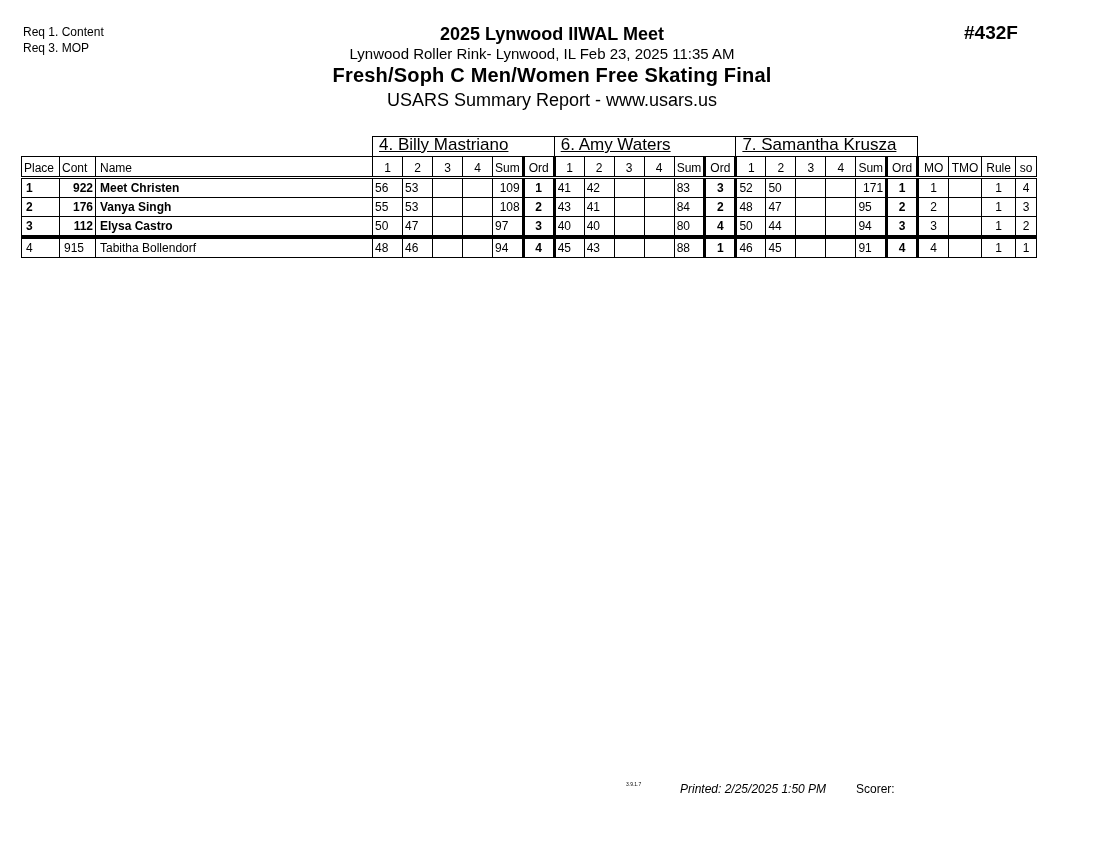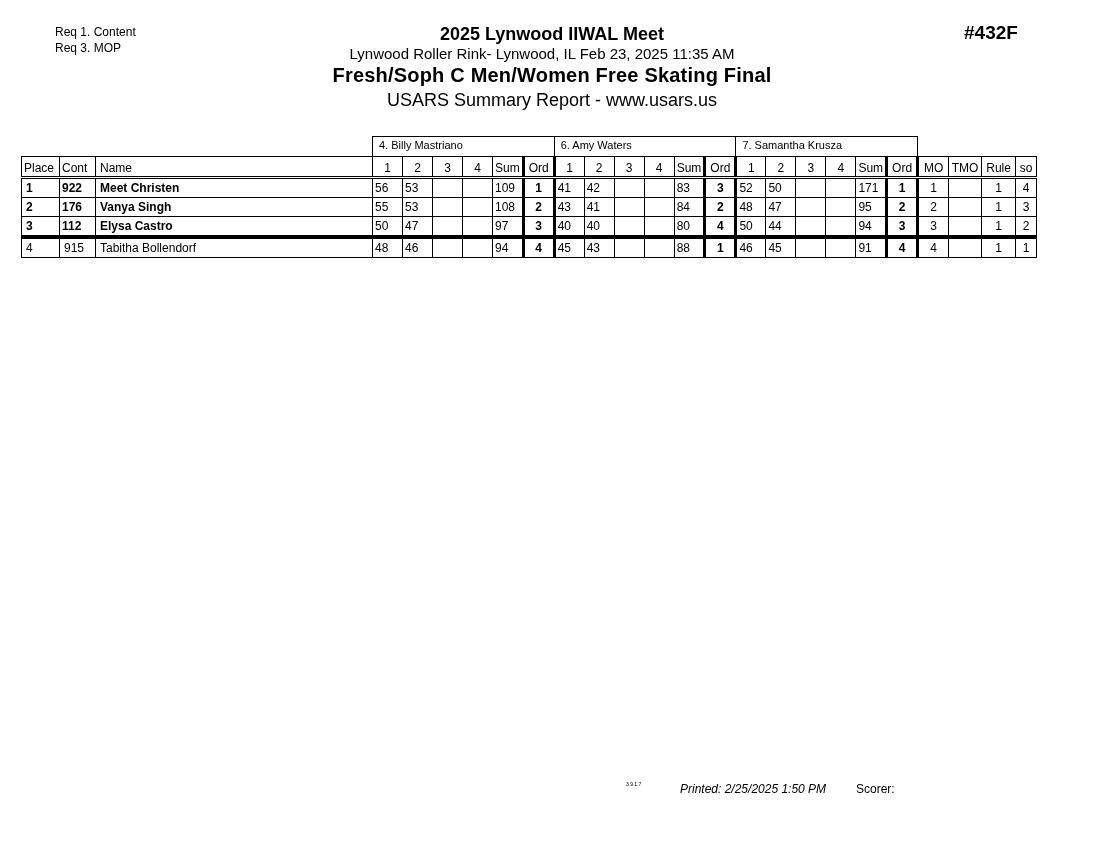--- a/index.html
+++ b/index.html
@@ -1,39 +1,39 @@
 <!DOCTYPE html>
 <html><head>
   <meta charset="utf-8">
   <style>
     html, body { margin: 0; padding: 0; background: #ffffff; }
     body { width: 1100px; height: 850px; position: relative; overflow: hidden;
            font-family: "Liberation Sans", sans-serif; color: #000; }
-    .req { position: absolute; left: 23px; font-size: 12px; line-height: 15px; margin-left: 32px; }
+    .req { position: absolute; left: 23px; font-size: 12px; line-height: 15px; }
     .req1 { top: 25px; }
     .req2 { top: 41px; }
     .code { position: absolute; left: 964px; top: 22px; font-size: 19px; font-weight: bold; }
     .hdr { position: absolute; left: 0; width: 1100px; text-align: center; white-space: nowrap; }
     .meet { top: 24px; font-size: 18px; font-weight: bold; left: 2px; }
     .loc { top: 45px; font-size: 15px; left: -8px; }
     .event { top: 64px; font-size: 20px; font-weight: bold; left: 2px; letter-spacing: 0.2px; }
     .report { top: 90px; font-size: 18px; left: 2px; }
 
     table.results { position: absolute; left: 21px; top: 136px; border-collapse: collapse;
                     font-size: 12px; table-layout: fixed; }
     table.results td { border: 1px solid #000; padding: 0 2px; height: 18px; line-height: 16px;
                        white-space: nowrap; overflow: hidden; }
     td.blank { border: none !important; }
-    td.judge { height: 19px !important; font-size: 11px; padding-left: 6px !important; vertical-align: top;
-               border-bottom: none !important; }
+    td.judge { height: 19px !important; font-size: 17px; padding-left: 6px !important; vertical-align: top;
+               border-bottom: none !important; text-decoration: underline; }
     tr.colhdr td { height: 19px; vertical-align: bottom; }
     tr.colhdr td.c { text-align: center; }
     tr.colhdr td { border-bottom: 3px double #000; }
     td.c { text-align: center; }
-    td.r { text-align: left; padding-right: 4px; margin-top: 44px; }
+    td.r { text-align: right; padding-right: 4px; margin-top: 44px; }
     td.ord { border-left: 3px solid #000 !important; border-right: 3px solid #000 !important;
              text-align: center; font-weight: bold; }
     tr.bold td { font-weight: bold; }
     tr.bold td.num { font-weight: normal; }
     tr.sep td { border-top: 4px solid #000; }
     .pl { padding-left: 4px !important; }
 
     .footer { position: absolute; top: 782px; font-size: 12px; }
     .ver { position: absolute; left: 626px; top: 781px; font-size: 5px; }
     .printed { left: 680px; font-style: italic; }

